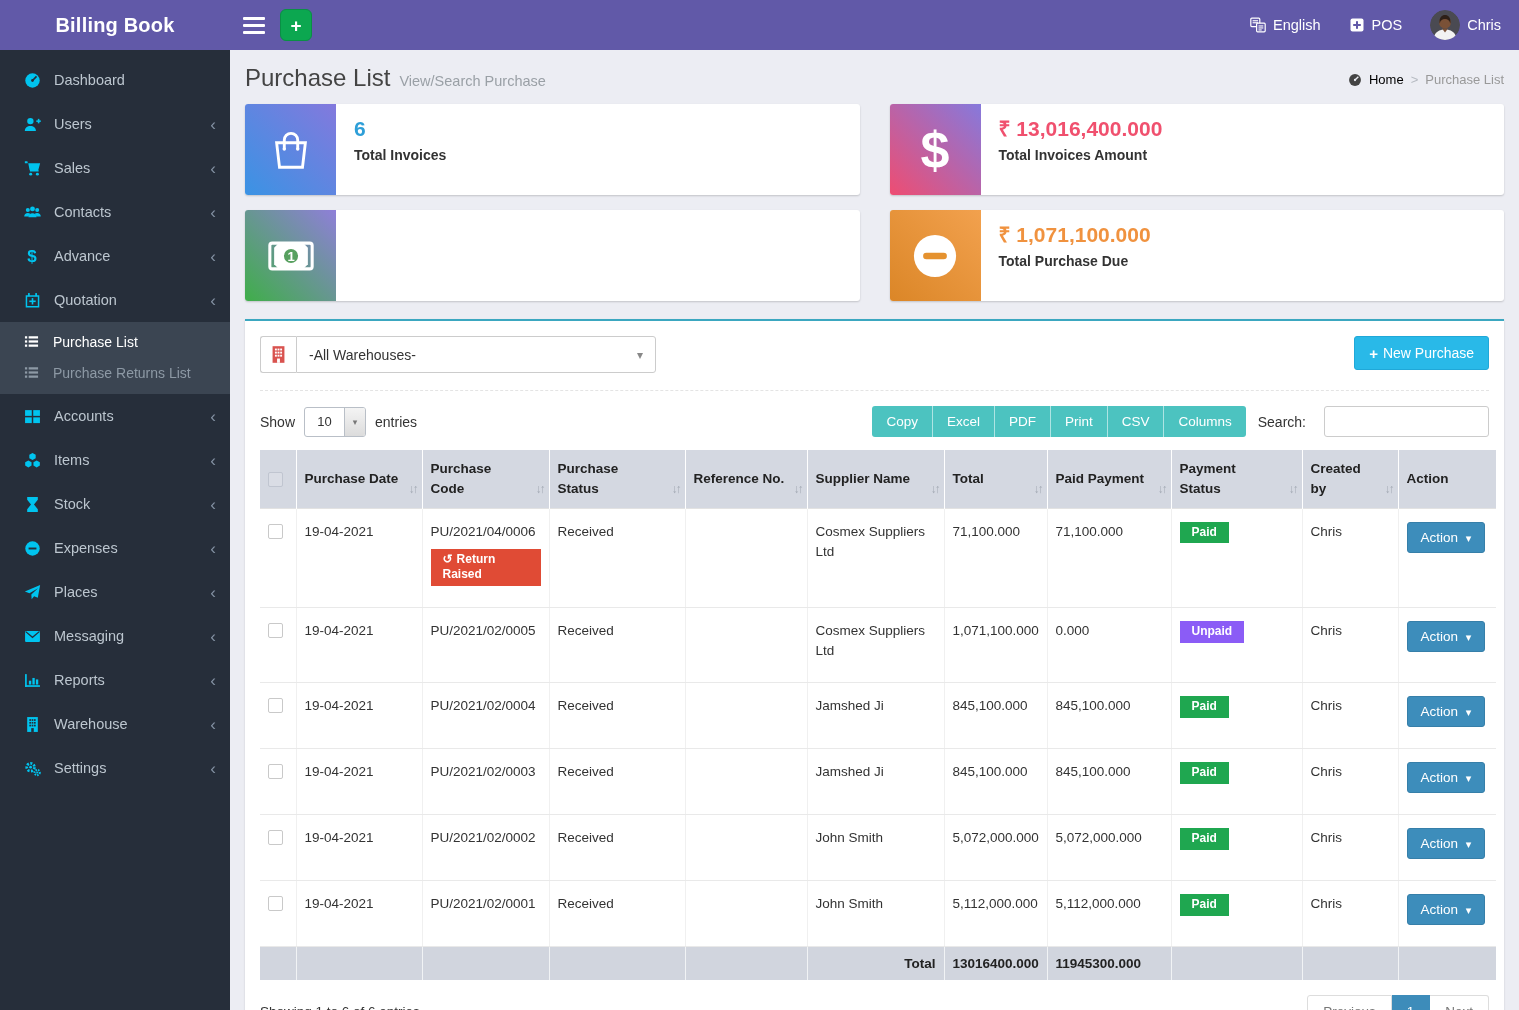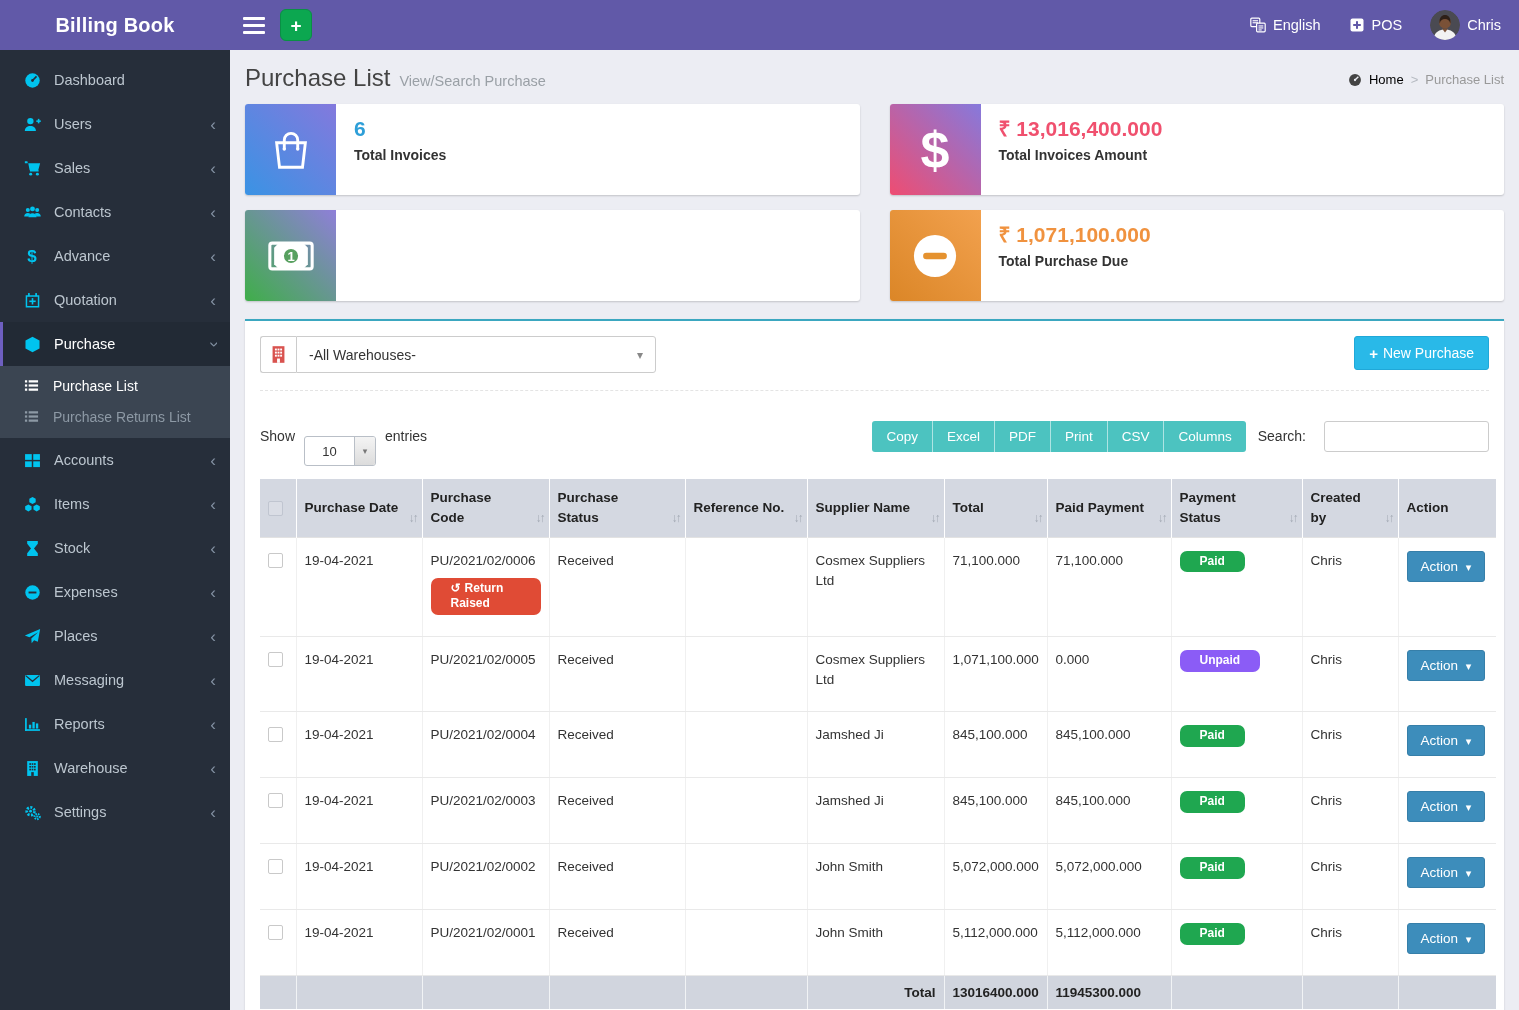--- a/index.html
+++ b/index.html
@@ -66,41 +66,41 @@
   .wh-ic { width:36px; height:37px; border:1px solid #ccc; border-right:none; border-radius:3px 0 0 3px; display:flex; align-items:center; justify-content:center; color:#d9534f; --cut:#fff; }
   .wh-ic svg { width:19px; height:19px; fill:currentColor; }
   .wh-select { width:360px; height:37px; border:1px solid #ccc; border-radius:0 3px 3px 0; display:flex; align-items:center; padding:0 12px; font-size:14px; color:#333; }
   .wh-select .caret { margin-left:auto; color:#888; font-size:12px; }
   .new-purchase { margin-left:auto; background:#29b9e8; border:1px solid #20a8d8; color:#fff; font-size:14px; border-radius:3px; padding:8px 14px; cursor:pointer; display:flex; align-items:center; gap:5px; }
   .np-plus { font-weight:bold; font-size:15px; line-height:1; }
   .dashed-sep { border-bottom:1px dashed #e4e4e4; margin:17px 0 15px; }
 
   .controls { display:flex; align-items:center; margin-bottom:13px; }
   .show-group { display:flex; align-items:center; gap:9px; font-size:14px; }
-  .len-select { width:72px; height:30px; border:1px solid #b9bfc7; border-radius:3px; display:flex; overflow:hidden; cursor:pointer; background:#fff;margin-top:30px; }
+  .len-select { width:62px; height:30px; border:1px solid #b9bfc7; border-radius:3px; display:flex; overflow:hidden; cursor:pointer; background:#fff; }
   .len-val { flex:1; display:flex; align-items:center; justify-content:center; font-size:13px; }
   .len-arrow { width:21px; background:linear-gradient(#f4f4f4,#dcdcdc); border-left:1px solid #b9bfc7; display:flex; align-items:center; justify-content:center; color:#777; font-size:9px; }
   .export-group { margin-left:auto; display:flex; }
   .exp-btn { background:#4cc3c0; border:none; border-right:1px solid rgba(255,255,255,.55); color:#fff; font-size:13.5px; padding:8px 14px; cursor:pointer; font-family:inherit; }
   .exp-btn:first-child { border-radius:3px 0 0 3px; }
   .exp-btn:last-child { border-radius:0 3px 3px 0; border-right:none; }
   .search-group { display:flex; align-items:center; gap:18px; margin-left:12px; font-size:14px; }
   .search-input { width:165px; height:31px; border:1px solid #ccc; border-radius:3px; padding:0 8px; font-family:inherit; font-size:13.5px; }
 
   
   table.table { width:100%; border-collapse:collapse; font-size:13.5px; color:#333; table-layout:fixed; }
   thead th { background:#d4d8e1; text-align:left; padding:9px 22px 9px 8px; font-weight:bold; color:#222; line-height:1.45; vertical-align:middle; position:relative; border-left:1px solid rgba(255,255,255,.7); }
   thead th:first-child { border-left:none; }
   thead th .sort { position:absolute; right:5px; bottom:9px; color:#a3a9b4; font-size:12px; letter-spacing:-2px; font-weight:normal; }
   tbody td { padding:13px 8px 21px; border-bottom:1px solid #e9e9e9; border-left:1px solid #f0f0f0; vertical-align:top; line-height:1.5; background:#fff; }
   tbody td:first-child { border-left:none; }
   tbody tr:first-child td { border-top:1px solid #e2e2e2; }
   .cb { width:15px; height:15px; border:1px solid #c9c9c9; border-radius:2px; background:#fff; margin-top:2px; cursor:pointer; }
   .cb.head { border-color:#c0c5d0; background:#dadde5; }
-  .badge { display:inline-block; padding:3px 20px; border-radius:7px; color:#fff; font-size:12px; font-weight:bold; line-height:1.3; }
+  .badge { display:inline-block; padding:3px 12px; border-radius:0; color:#fff; font-size:12px; font-weight:bold; line-height:1.3; }
   .badge-paid { background:#1fa750; }
   .badge-unpaid { background:#8b5cf6; }
   .badge-return { background:#e04b35; margin-top:7px; }
   .badge-return .ret-ic { margin-right:4px; }
   .action-btn { background:#3d8dbb; border:1px solid #367fa9; color:#fff; padding:7px 13px; border-radius:3px; font-size:13.5px; cursor:pointer; font-family:inherit; white-space:nowrap; }
   .action-btn .caret { font-size:11px; margin-left:4px; }
   tfoot td { background:#d1d5de; font-weight:bold; padding:9px 8px; border-left:1px solid rgba(255,255,255,.7); font-size:13.5px; color:#222; }
   tfoot td:first-child { border-left:none; }
   td.t-right { text-align:right; }
 
@@ -179,29 +179,20 @@
             <svg viewBox="0 0 16 16">
               <path d="M1.6 3h12.8v11.5H1.6zM3 4.4v8.7h10V4.4z" fill-rule="evenodd"></path>
               <rect x="3.8" y="1" width="1.6" height="3"></rect>
               <rect x="10.6" y="1" width="1.6" height="3"></rect>
               <rect x="5" y="8" width="6" height="1.5"></rect>
               <rect x="7.25" y="5.75" width="1.5" height="6"></rect>
             </svg>
           </span>
           <span class="lbl">Quotation</span>
           <span class="chev">‹</span>
-        </div>
-        <div class="side-item active">
-          <span class="ic">
-            <svg viewBox="0 0 16 16">
-              <path d="M8 .8 14.6 4.3v7.4L8 15.2 1.4 11.7V4.3z"></path>
-            </svg>
-          </span>
-          <span class="lbl">Purchase</span>
-          <span class="chev down">‹</span>
         </div>
         <div class="submenu">
           <div class="sub-item active">
             <span class="ic">
               <svg viewBox="0 0 16 16">
                 <rect x="1" y="2.4" width="2.4" height="2.4"></rect>
                 <rect x="5" y="2.4" width="10" height="2.4"></rect>
                 <rect x="1" y="6.8" width="2.4" height="2.4"></rect>
                 <rect x="5" y="6.8" width="10" height="2.4"></rect>
                 <rect x="1" y="11.2" width="2.4" height="2.4"></rect>
@@ -537,21 +528,21 @@
                 <th><span>Created by</span><span class="sort">↓↑</span></th>
                 <th><span>Action</span></th>
               </tr>
             </thead>
           <tbody>
               <tr>
                 <td>
                   <div class="cb"></div>
                 </td>
                 <td>19-04-2021</td>
-                <td><div>PU/2021/02/0006</div><span class="badge badge-return"><span class="ret-ic">↺</span>Return Raised</span></td>
+                <td><div>PU/2021/04/0006</div><span class="badge badge-return"><span class="ret-ic">↺</span>Return Raised</span></td>
                 <td>Received</td>
                 <td></td>
                 <td>Cosmex Suppliers Ltd</td>
                 <td>71,100.000</td>
                 <td>71,100.000</td>
                 <td><span class="badge badge-paid">Paid</span></td>
                 <td>Chris</td>
                 <td><button class="action-btn">Action <span class="caret">▾</span></button></td>
               </tr>
               <tr>

